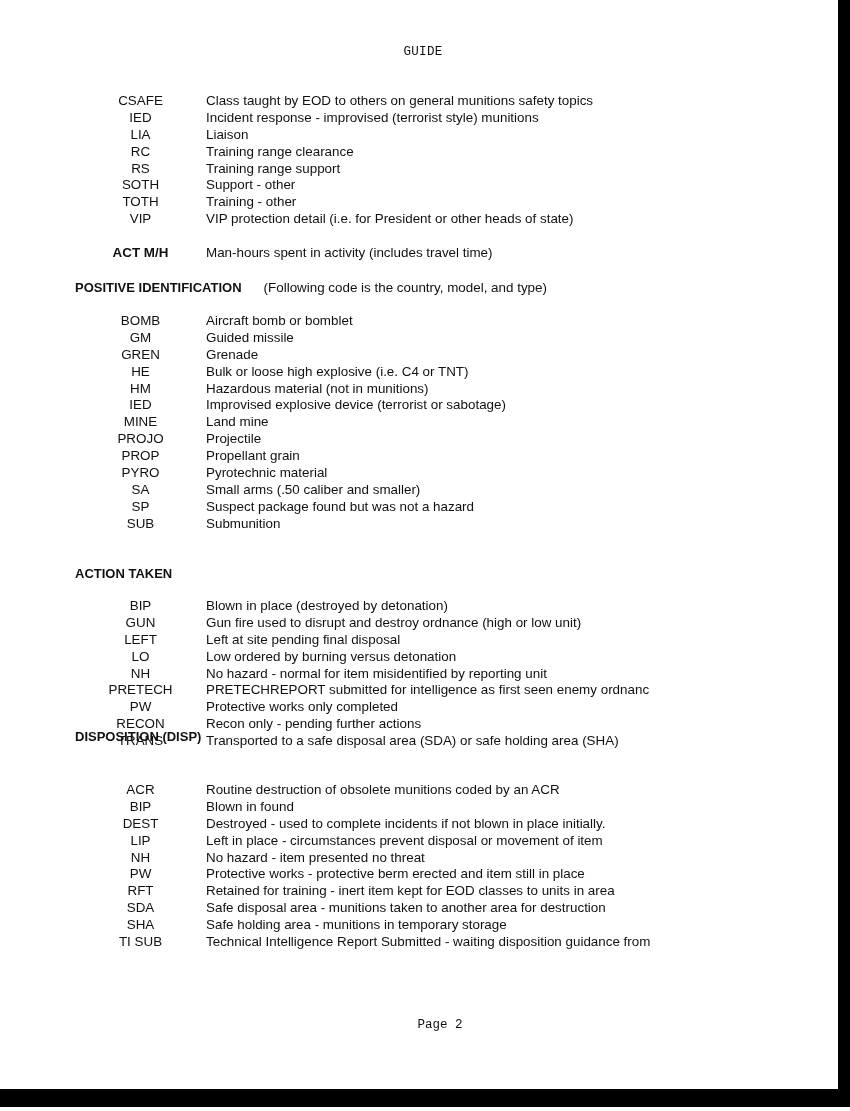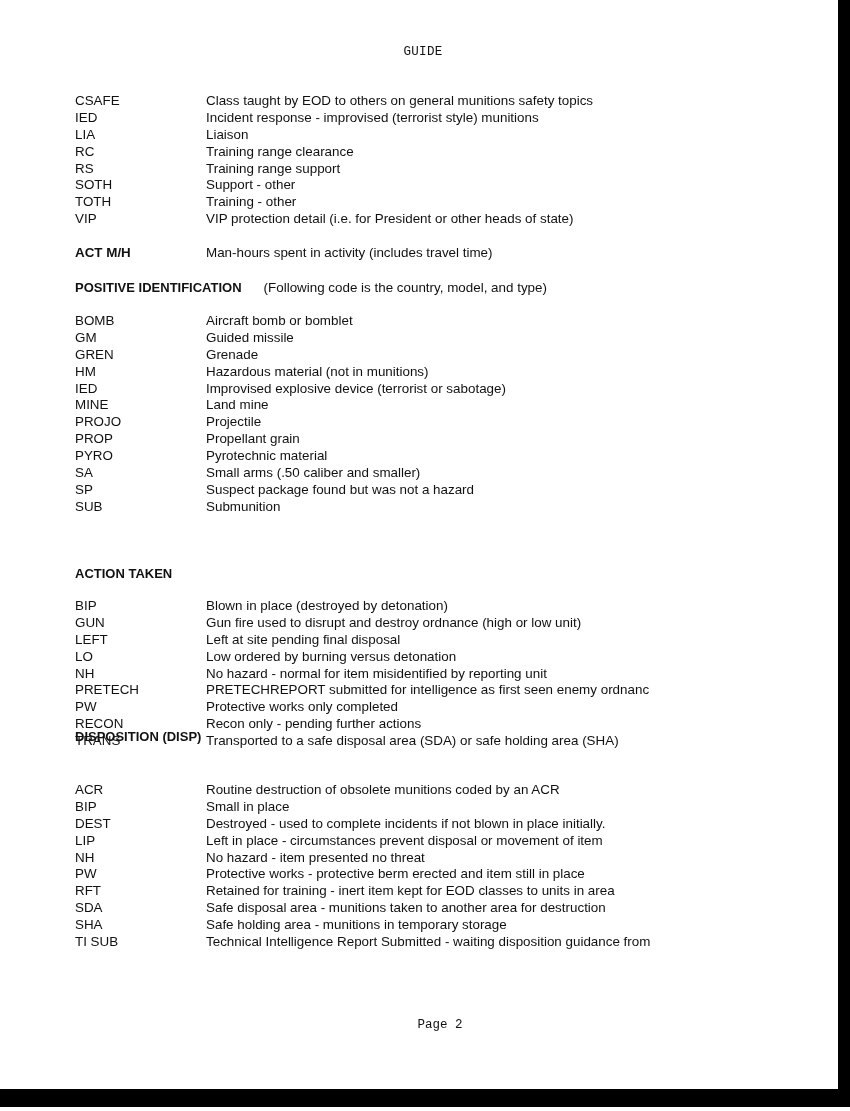--- a/index.html
+++ b/index.html
@@ -7,21 +7,21 @@
       width: 850px; height: 1111px; position: relative; overflow: hidden;
       background: #ffffff; color: #111111;
       font-family: "Liberation Sans", sans-serif;
     }
     .page-title {
       position: absolute; top: 45px; left: 0; width: 846px; text-align: center;
       font-family: "Liberation Mono", monospace; font-size: 12.5px; letter-spacing: 0.3px;
     }
     .section { position: absolute; left: 75px; }
     .row { display: flex; height: 16.9px; font-size: 13.4px; line-height: 16.9px; white-space: nowrap; }
-    .code { width: 131px; flex: none; }
+    .code { width: 131px; flex: none; text-align: center; }
     .desc { flex: none; }
     .heading { font-weight: bold; font-size: 13px; height: 17px; line-height: 17px; display: flex; white-space: nowrap; }
     .heading .note { font-weight: normal; margin-left: 22px; font-size: 13.4px; }
     .bold { font-weight: bold; }
     .footer {
       position: absolute; top: 1018px; left: 0; width: 840px; text-align: center;
       font-family: "Liberation Mono", monospace; font-size: 12.5px; margin-left: 20px;
     }
     .border-right { position: absolute; left: 838px; top: 0; width: 12px; height: 1106px; background: #000; }
     .border-bottom { position: absolute; left: 0; top: 1089px; width: 850px; height: 18px; background: #000; }
@@ -86,20 +86,24 @@
     </div>
     <div class="row">
       <span class="code">GM</span>
       <span class="desc">Guided missile</span>
     </div>
     <div class="row">
       <span class="code">GREN</span>
       <span class="desc">Grenade</span>
     </div>
     <div class="row">
+      <span class="code">HE</span>
+      <span class="desc">Bulk or loose high explosive (i.e. C4 or TNT)</span>
+    </div>
+    <div class="row">
       <span class="code">HM</span>
       <span class="desc">Hazardous material (not in munitions)</span>
     </div>
     <div class="row">
       <span class="code">IED</span>
       <span class="desc">Improvised explosive device (terrorist or sabotage)</span>
     </div>
     <div class="row">
       <span class="code">MINE</span>
       <span class="desc">Land mine</span>
@@ -179,21 +183,21 @@
       <span>DISPOSITION (DISP)</span>
     </div>
 </div>
 <div class="section" style="top:782px;" id="sec-disp">
     <div class="row">
       <span class="code">ACR</span>
       <span class="desc">Routine destruction of obsolete munitions coded by an ACR</span>
     </div>
     <div class="row">
       <span class="code">BIP</span>
-      <span class="desc">Small in place</span>
+      <span class="desc">Blown in found</span>
     </div>
     <div class="row">
       <span class="code">DEST</span>
       <span class="desc">Destroyed - used to complete incidents if not blown in place initially.</span>
     </div>
     <div class="row">
       <span class="code">LIP</span>
       <span class="desc">Left in place - circumstances prevent disposal or movement of item</span>
     </div>
     <div class="row">

